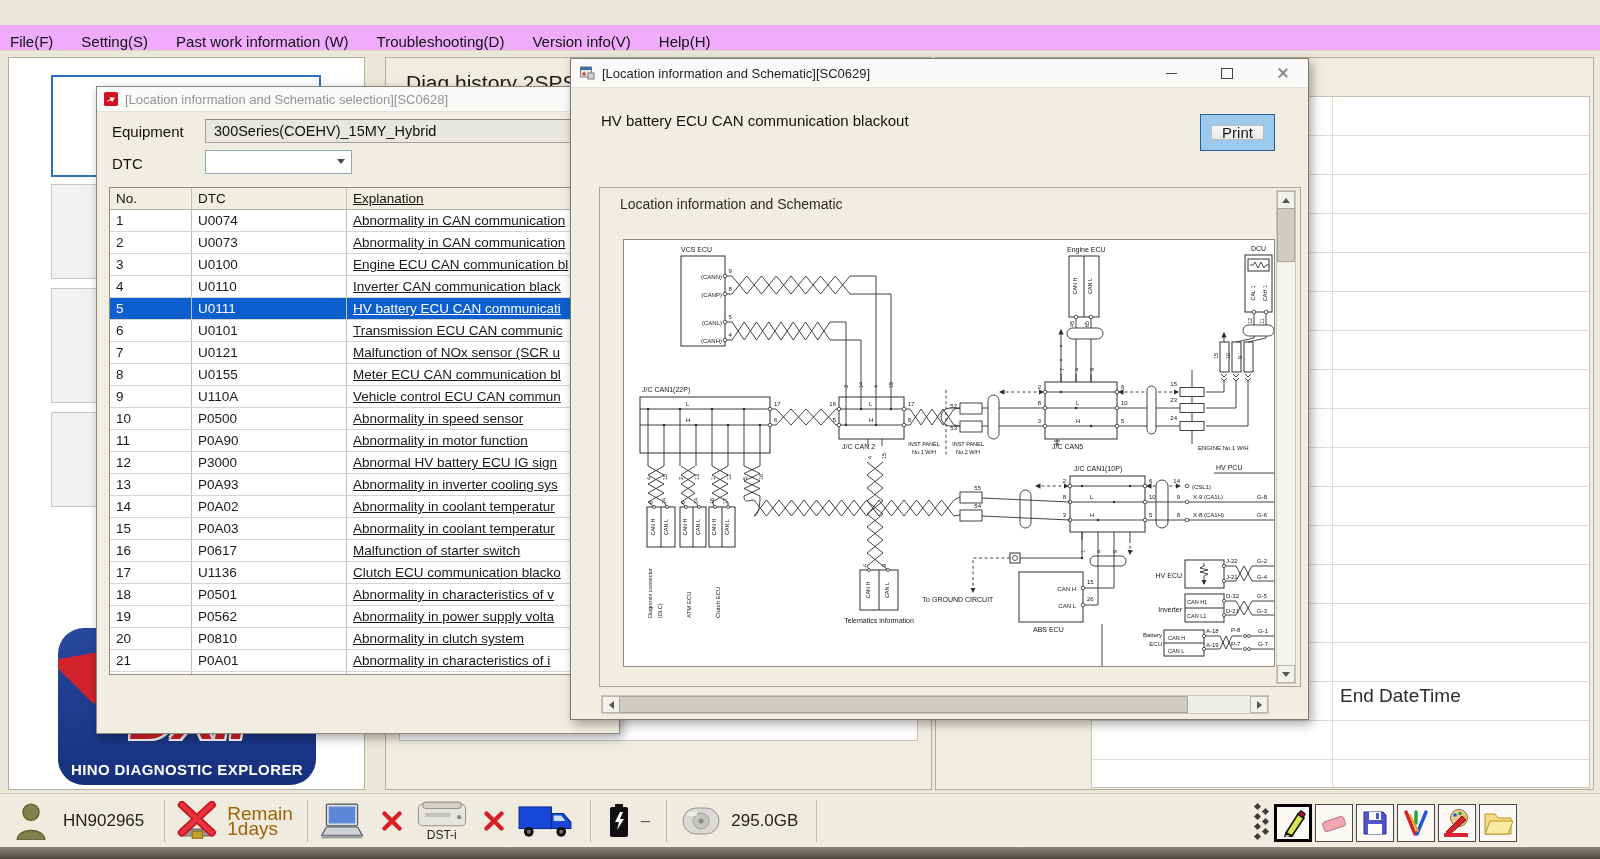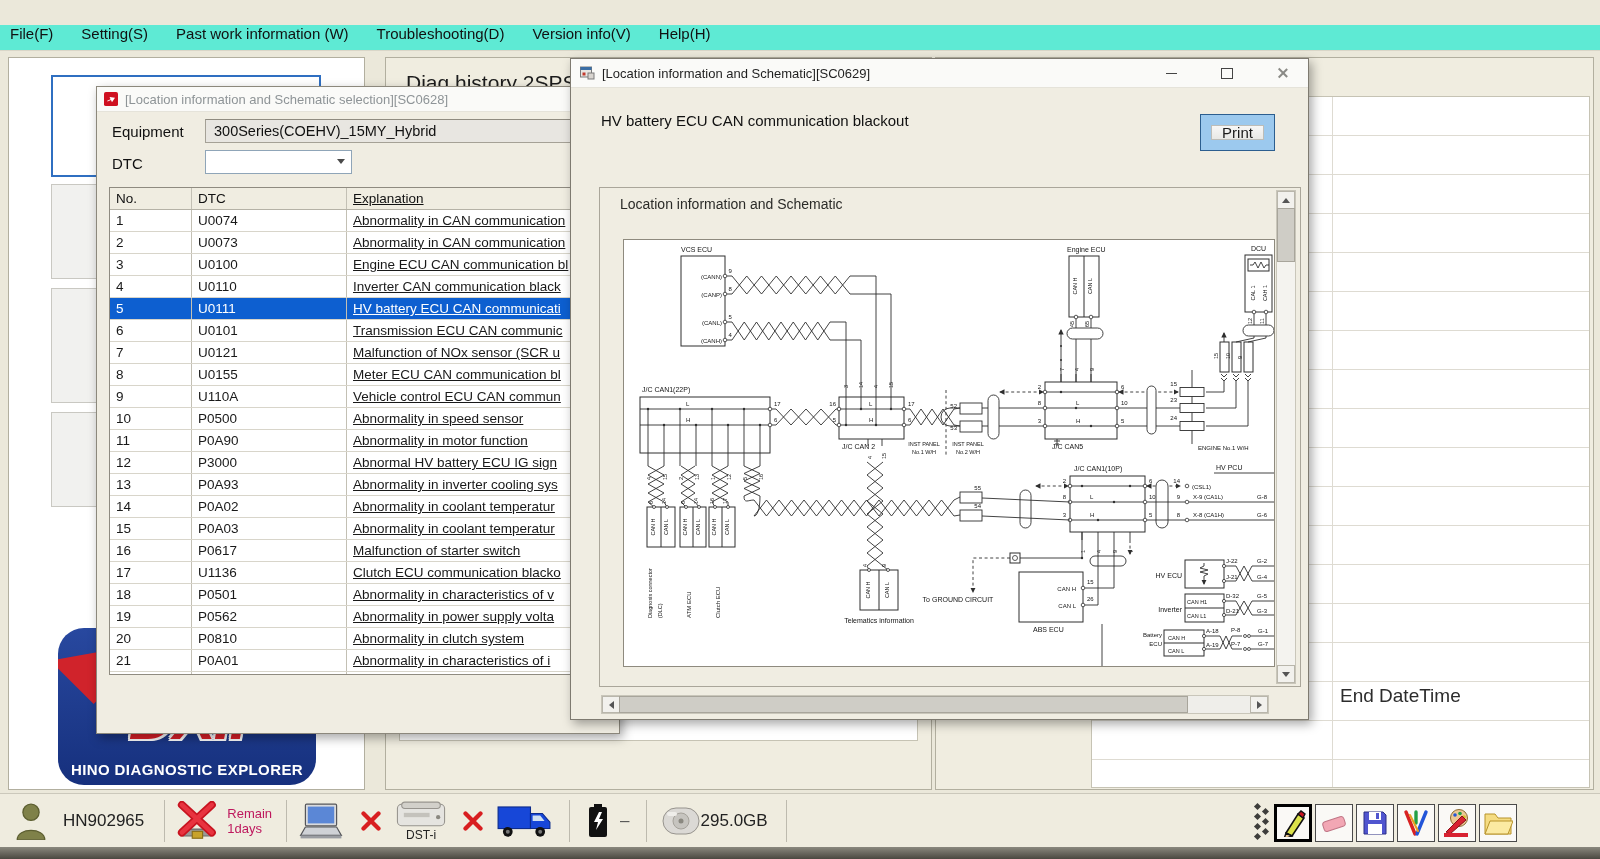--- a/index.html
+++ b/index.html
@@ -8,21 +8,21 @@
   .mw-titlebar{position:absolute;left:0;top:0;width:1600px;height:24px;background:#f7f6f1;border-bottom:1px solid #e3e1d6;display:flex;align-items:center;}
   .mw-title{font-size:13px;color:#4a4a48;margin-left:8px;}
   .appicon{margin-left:8px;}
   .mw-ctrls{position:absolute;right:10px;top:0;height:24px;display:flex;gap:22px;align-items:center;}
   .wbtn{width:26px;height:20px;display:flex;align-items:center;justify-content:center;}
   .glyph-min{width:11px;height:0;border-bottom:1px solid #8a8a86;}
   .glyph-max{width:10px;height:9px;border:1px solid #8a8a86;}
   .glyph-close{position:relative;width:12px;height:12px;}
   .glyph-close:before,.glyph-close:after{content:"";position:absolute;left:5px;top:0;width:1.5px;height:12px;background:#8a8a86;}
   .glyph-close:before{transform:rotate(45deg);} .glyph-close:after{transform:rotate(-45deg);}
-  .menubar{position:absolute;left:0;top:25px;width:1600px;height:26px;background:#5eead4;border-bottom:1px solid #d9d6c8;display:flex;align-items:flex-start;padding-left:10px;box-sizing:border-box;}
+  .menubar{position:absolute;left:0;top:25px;width:1600px;height:26px;background:#f0abfc;border-bottom:1px solid #d9d6c8;display:flex;align-items:flex-end;padding-left:10px;box-sizing:border-box;}
   .mi{font-size:15px;color:#111;margin-right:28px;white-space:pre;}
   
   .panel{position:absolute;background:#fff;border:1px solid #b2af9f;}
   .panel-beige{position:absolute;background:#f0ede0;border:1px solid #b2af9f;}
   .bluebox{position:absolute;left:42px;top:17px;width:266px;height:98px;background:#fff;border:2px solid #2f6fc1;}
   .graybox{position:absolute;left:42px;width:266px;background:#f1f1ef;border:1px solid #c9c8c2;}
   .heading-bg{position:absolute;left:20px;top:13px;font-size:21px;color:#1c1c1c;white-space:nowrap;}
   .innerwhite{position:absolute;background:#fff;border:1px solid #c6c3b4;}
   .rowlines{position:absolute;background:repeating-linear-gradient(to bottom,#fff 0,#fff 38px,#dedbd2 38px,#dedbd2 39px);}
   .endtime{position:absolute;font-size:19px;color:#2c2c2c;}
@@ -64,21 +64,21 @@
   .sb-btn{position:absolute;background:#f2f1ed;border:1px solid #b9b6ab;display:flex;align-items:center;justify-content:center;}
   .sb-thumb{position:absolute;background:#cfcdc6;border:1px solid #a8a59b;}
   .tri-u{width:0;height:0;border-left:4px solid transparent;border-right:4px solid transparent;border-bottom:5px solid #555;}
   .tri-d{width:0;height:0;border-left:4px solid transparent;border-right:4px solid transparent;border-top:5px solid #555;}
   .tri-l{width:0;height:0;border-top:4px solid transparent;border-bottom:4px solid transparent;border-right:5px solid #555;}
   .tri-r{width:0;height:0;border-top:4px solid transparent;border-bottom:4px solid transparent;border-left:5px solid #555;}
   
   .statusbar{position:absolute;left:0;top:793px;width:1600px;height:54px;background:#efecdf;border-top:1px solid #cbc8bb;display:flex;align-items:center;}
   .sep{width:1px;height:42px;background:#bdbaae;}
   .sb-text{font-size:17px;color:#222;}
-  .remain{font-size:13px;color:#be185d;line-height:15px;}
+  .remain{font-size:19px;color:#a16207;line-height:15px;}
   .dsti{position:relative;display:flex;flex-direction:column;align-items:center;}
   .dsti .cap{font-size:12px;color:#222;margin-top:-2px;}
   .toolbar{position:absolute;left:1253px;top:802px;display:flex;align-items:center;gap:3px;}
   .tbtn{width:38px;height:38px;background:#faf9f6;border:1px solid #4a4a4a;display:flex;align-items:center;justify-content:center;box-sizing:border-box;}
   .tbtn.sel{border:3px solid #000;}
   .darkstrip{position:absolute;left:0;top:847px;width:1600px;height:12px;background:linear-gradient(#8a887e,#4a4840);}
   
   .sch text{font-size:7px;fill:#141414;}
   .sch .f6{font-size:6px;} .sch .f55{font-size:5.5px;}
   .sch .mid{text-anchor:middle;} .sch .end{text-anchor:end;}
@@ -752,21 +752,21 @@
         <path d="M13,8 l-5,10 h4 l-2,8 l7,-11 h-4 l3,-7 z" fill="#fff"></path>
       </svg>
     <span class="sb-text" style="margin-left:10px;color:#555;">–</span>
     <div class="sep" style="margin-left:16px;"></div>
     <svg width="40" height="34" viewBox="0 0 40 34" style="margin-left:14px;">
         <rect x="2" y="4" width="36" height="26" rx="13" fill="#dbd9d5" stroke="#97948e"></rect>
         <circle cx="20" cy="17" r="8" fill="#c6c4bf" stroke="#a5a29b"></circle>
         <circle cx="20" cy="17" r="2.5" fill="#8a8880"></circle>
         <rect x="6" y="8" width="10" height="4" rx="2" fill="#efeeea"></rect>
       </svg>
-    <span class="sb-text" style="">295.0GB</span>
+    <span class="sb-text" style="margin-left:10px;">295.0GB</span>
     <div class="sep" style="margin-left:18px;"></div>
   </div>
 
   <div class="toolbar">
     <svg width="18" height="42" viewBox="0 0 18 42">
         <g fill="#3d3d3b">
           <rect x="2" y="2" width="5" height="5" transform="rotate(45 4.5 4.5)"></rect>
           <rect x="10" y="7" width="5" height="5" transform="rotate(45 12.5 9.5)"></rect>
           <rect x="2" y="12" width="5" height="5" transform="rotate(45 4.5 14.5)"></rect>
           <rect x="10" y="17" width="5" height="5" transform="rotate(45 12.5 19.5)"></rect>

